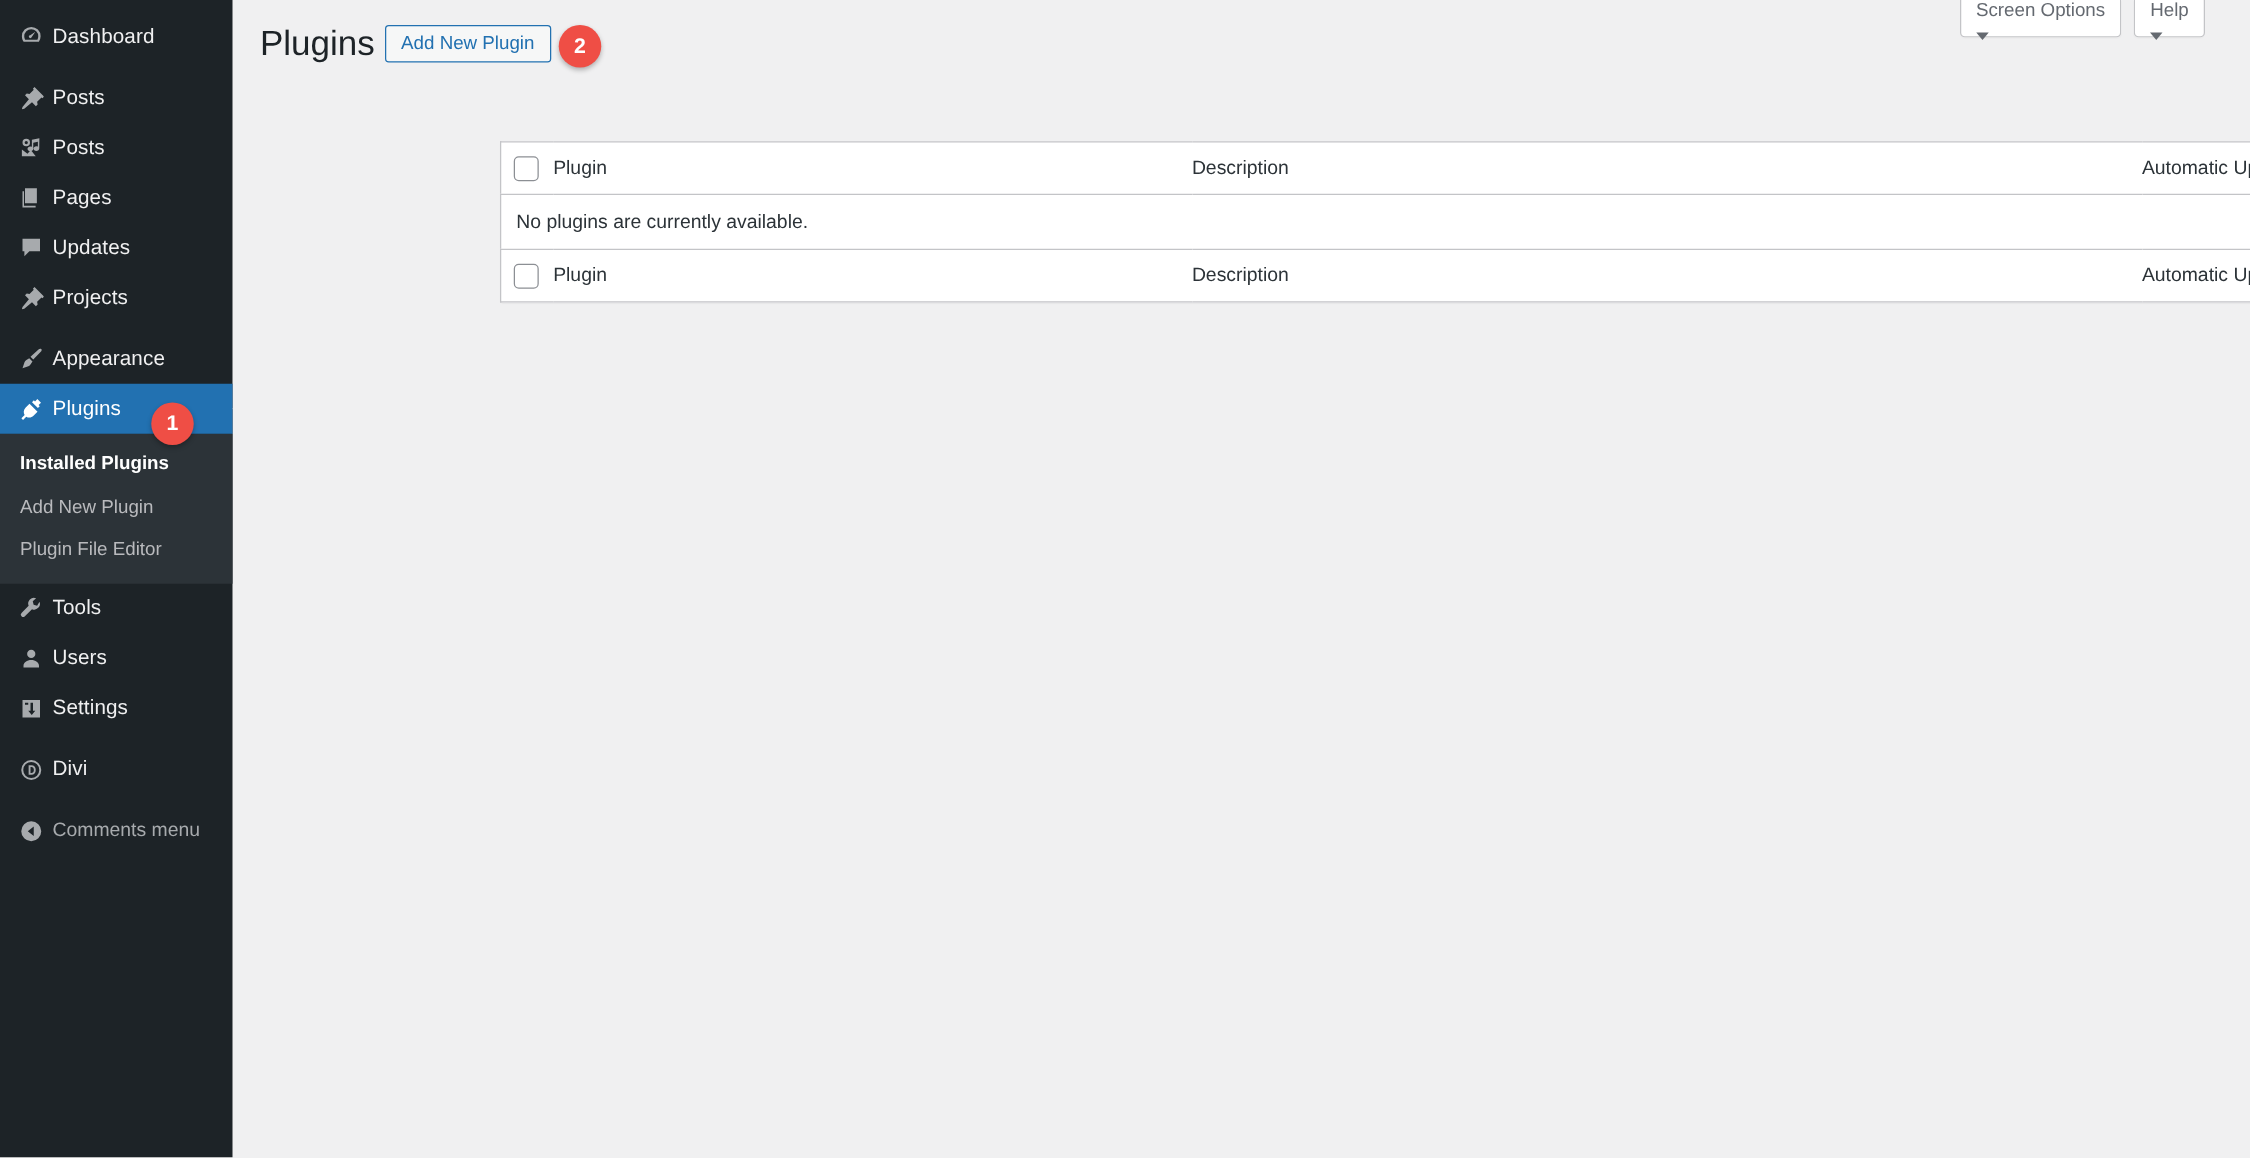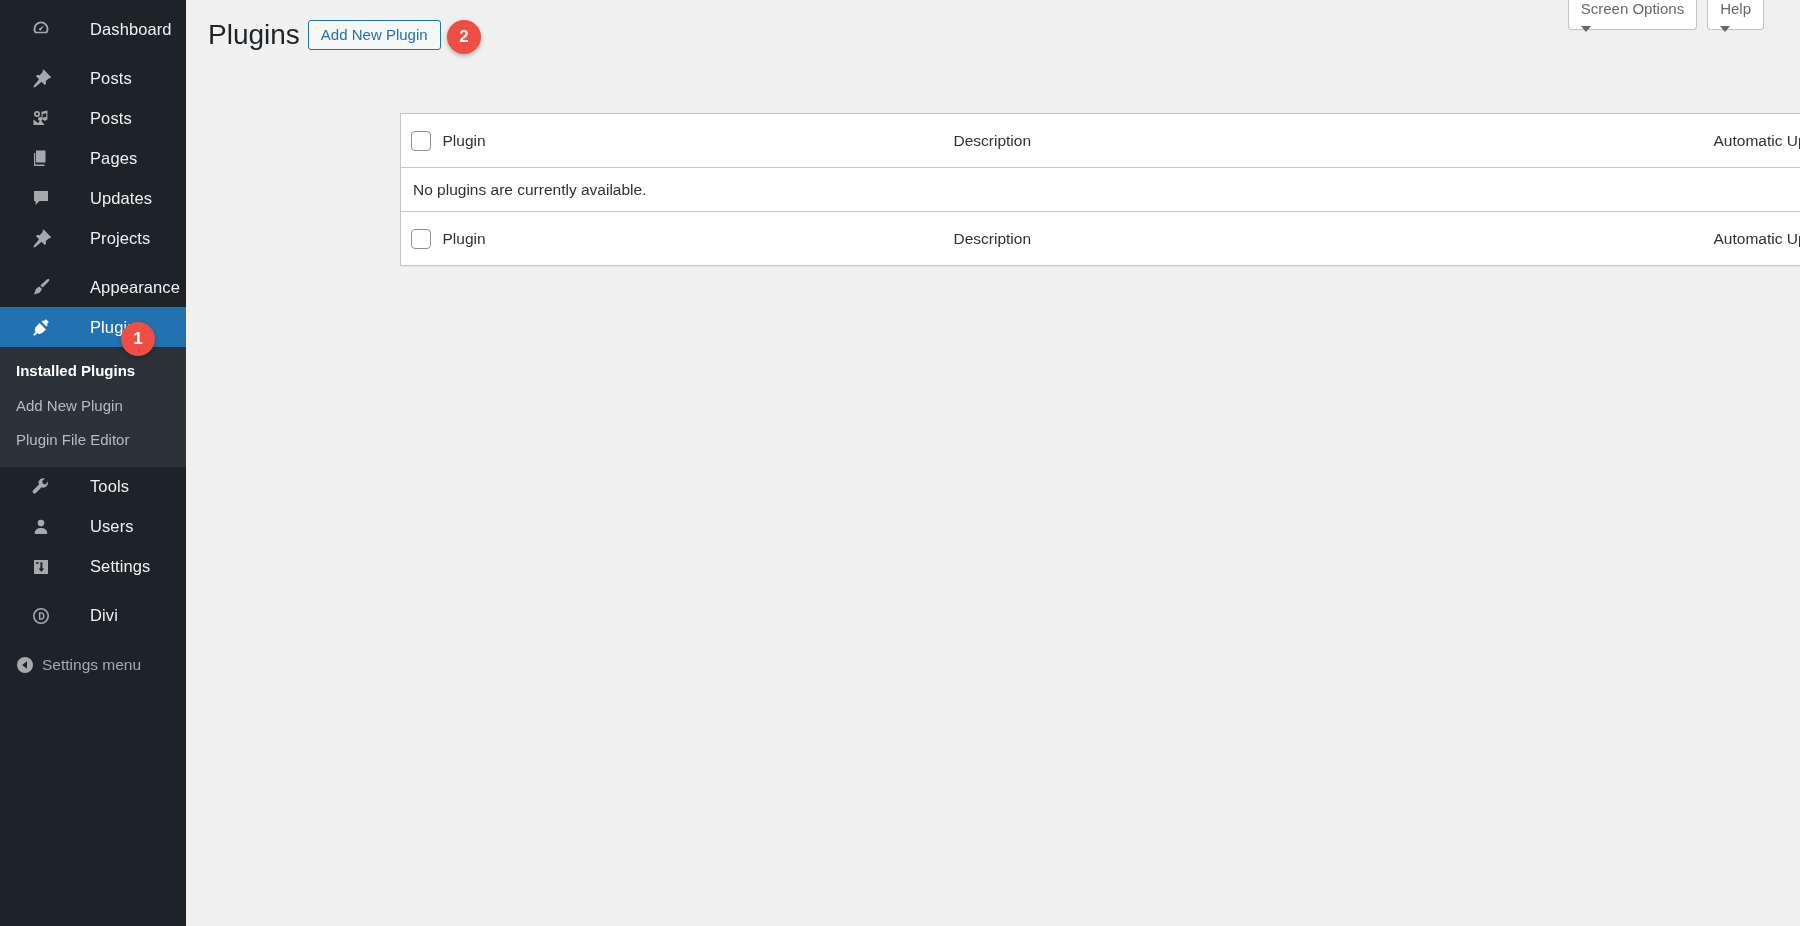--- a/index.html
+++ b/index.html
@@ -23,27 +23,26 @@
     background: #1d2327;
     z-index: 5;
   }
   .menu-sep { height: 9px; }
 
   .menu-item {
     position: relative;
     display: flex;
     align-items: center;
     height: 40px;
-    padding-left: 24px;
+    padding-left: 8px;
     color: #c3c4c7;
     font-size: 16.5px;
     line-height: 1;
     cursor: pointer;
     white-space: nowrap;
-    gap: 32px;
   }
   .menu-item .mi-ico {
     width: 34px;
     min-width: 34px;
     display: flex;
     align-items: center;
     justify-content: center;
     color: #a7aaad;
   }
   .menu-item .mi-ico svg { display: block; }
@@ -204,21 +203,21 @@
     color: #2c3338;
   }
   .wp-list-table th,
   .wp-list-table td {
     text-align: left;
     font-weight: 400;
     padding: 0;
   }
   .wp-list-table thead th,
   .wp-list-table tfoot th {
-    height: 54px;
+    height: 42px;
     vertical-align: middle;
   }
   .wp-list-table thead tr th { border-bottom: 1px solid #c3c4c7; }
   .wp-list-table tfoot tr th { border-top: 1px solid #c3c4c7; }
   .col-cb { width: 42px; padding-left: 10px !important; }
   .col-name { padding-left: 4px; }
   .col-desc { width: 760px; }
   .col-auto { width: 250px; }
   .empty-row td {
     height: 44px;
@@ -367,21 +366,21 @@
     </div>
 
     <div class="menu-sep"></div>
 
     <div class="collapse-item">
       <span class="mi-ico">
         <svg width="20" height="20" viewBox="0 0 20 20" fill="currentColor">
             <path d="M10 2a8 8 0 1 0 0 16 8 8 0 0 0 0-16zm2 4.2v7.6L7.2 10z"></path>
           </svg>
       </span>
-      <span>Settings menu</span>
+      <span>Comments menu</span>
     </div>
 
   </nav>
 
   <div id="main">
 
     <div class="screen-meta">
       <div class="meta-btn">
         <span>Screen Options</span>
         <span class="caret"></span>

